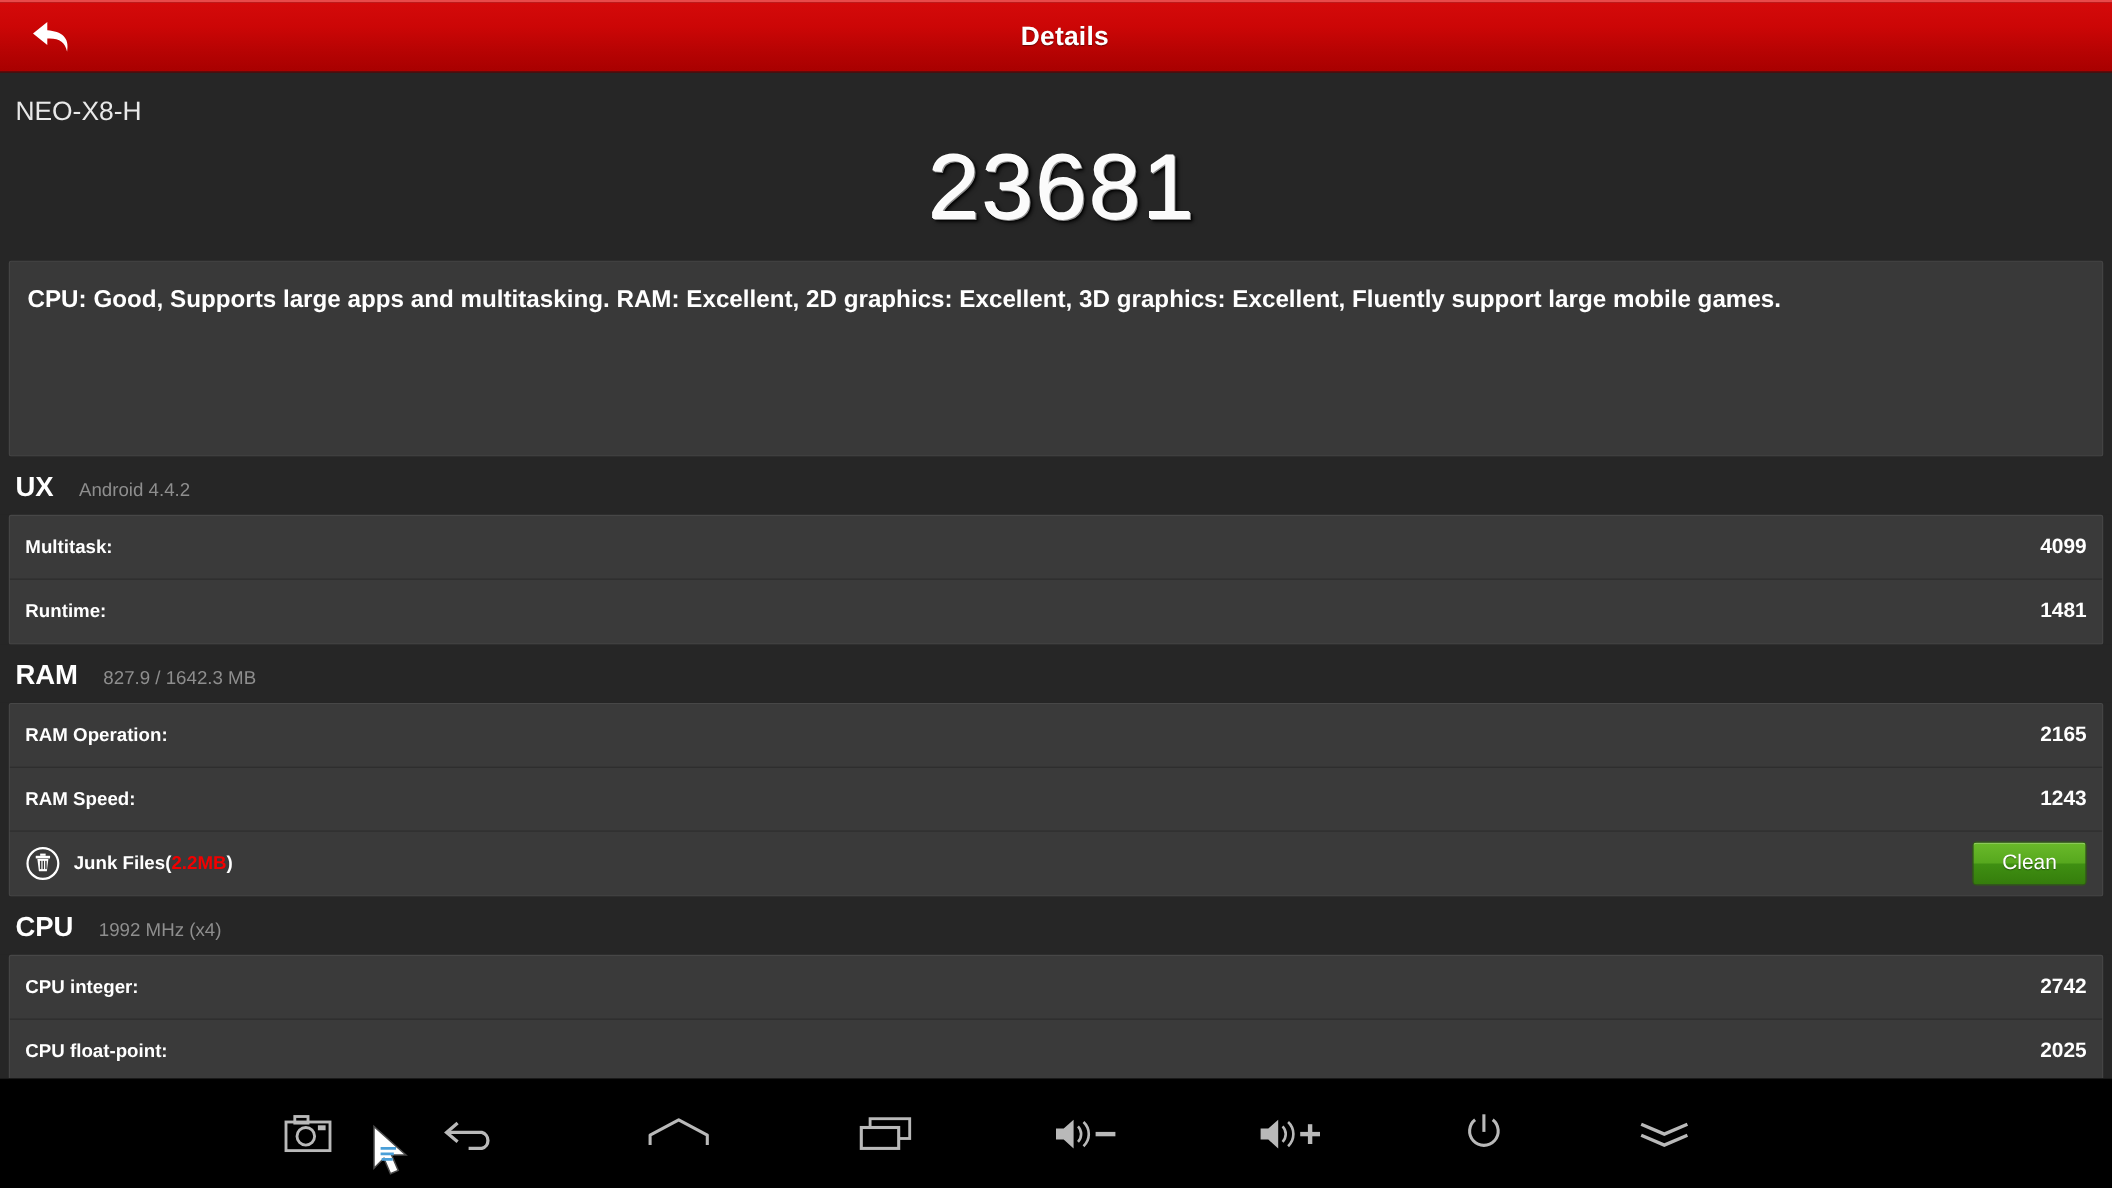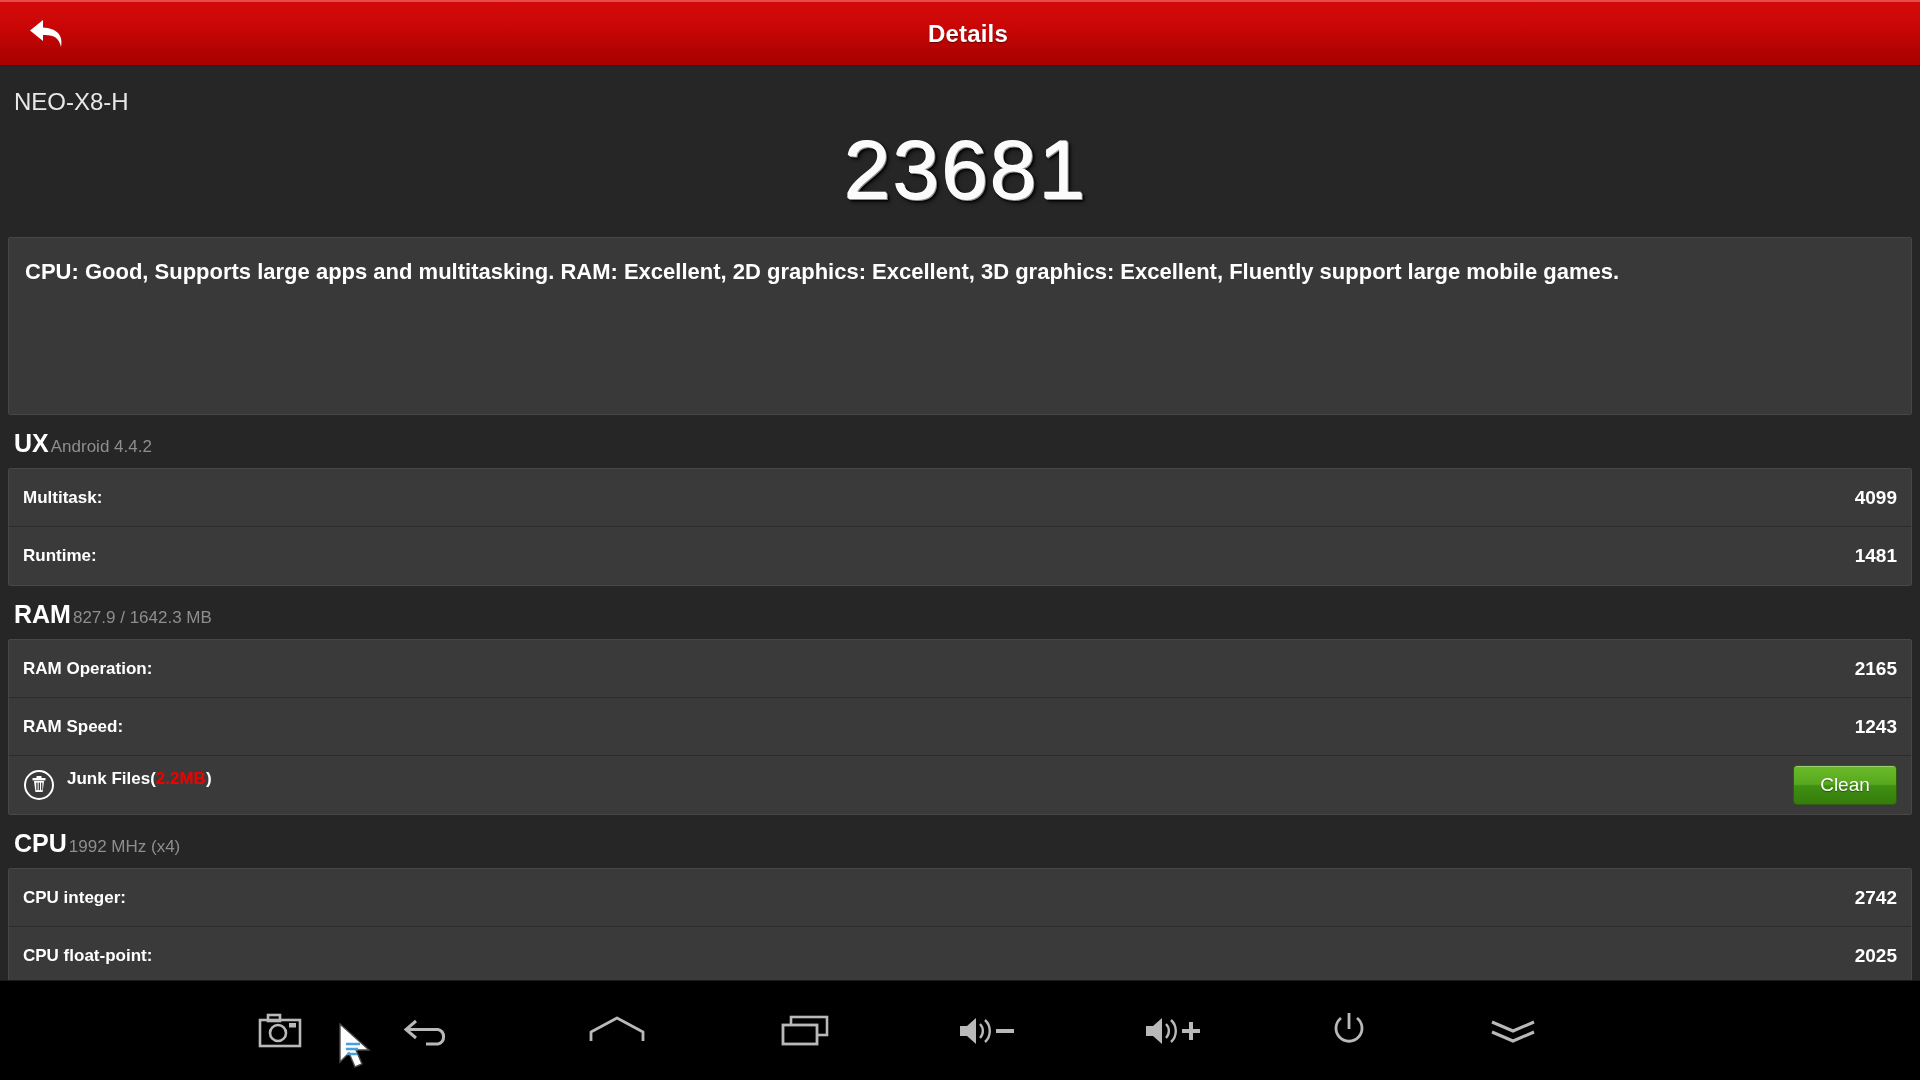--- a/index.html
+++ b/index.html
@@ -69,21 +69,21 @@
   }
   .desc-text {
     color: #ffffff;
     font-size: 22px;
     line-height: 24px;
     font-weight: bold;
   }
 
   
   .section-head {
-    display: flex; align-items: baseline; gap: 2px;
+    display: flex; align-items: baseline; gap: 23px;
     padding: 14px 0 10px 14px;
     background: #262626;
   }
   .section-title {
     color: #ffffff; font-size: 25px; font-weight: bold;
   }
   .section-sub {
     color: #8e8e8e; font-size: 17px; font-weight: 400;
   }
 
@@ -93,21 +93,21 @@
     display: flex; align-items: center; justify-content: space-between;
     height: 58px;
     padding: 0 14px;
     border-bottom: 1px solid #2c2c2c;
   }
   .row:last-child { border-bottom: none; }
   .row-label { color: #ffffff; font-size: 17px; font-weight: bold; }
   .row-value { color: #ffffff; font-size: 19px; font-weight: bold; margin-left: 24px; }
 
   .junk-row { height: 58px; }
-  .junk-left { display: flex; gap: 12px; }
+  .junk-left { display: flex; align-items: center; gap: 12px; }
   .junk-label { color: #ffffff; font-size: 17px; font-weight: bold; }
   .junk-size { color: #f10000; font-weight: bold; }
   .clean-btn {
     width: 104px; height: 40px;
     border-radius: 4px;
     border: 1px solid #2f5c12;
     background: linear-gradient(to bottom, #6aba2a 0%, #57a81e 48%, #3f8f12 52%, #357d0c 100%);
     color: #ffffff; font-size: 19px;
     display: flex; align-items: center; justify-content: center;
     text-shadow: 0 1px 1px rgba(0,0,0,.4);

